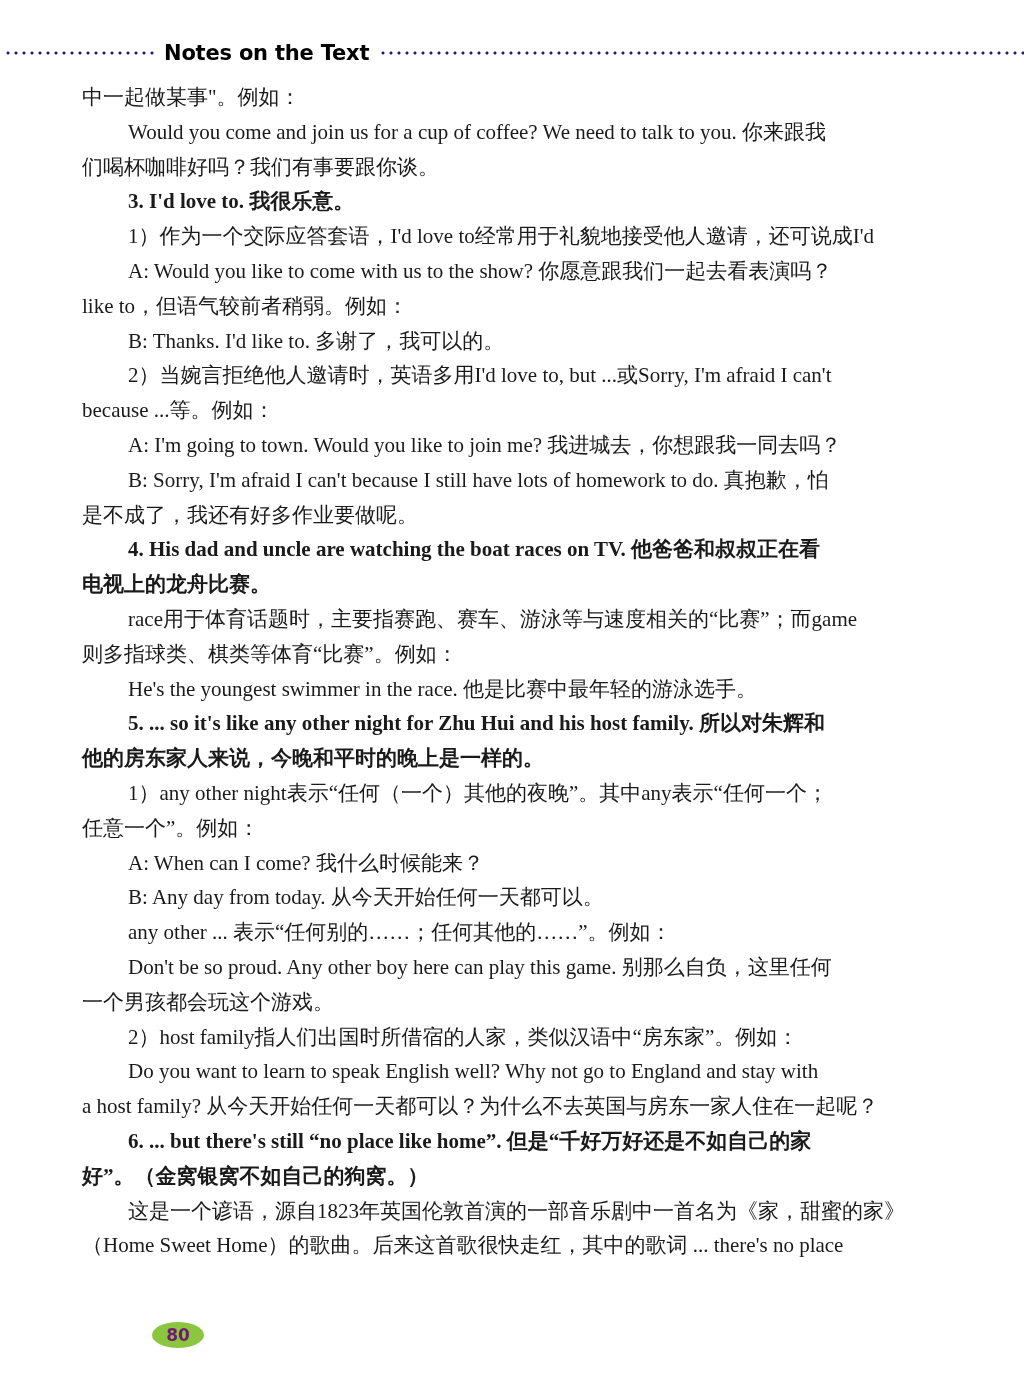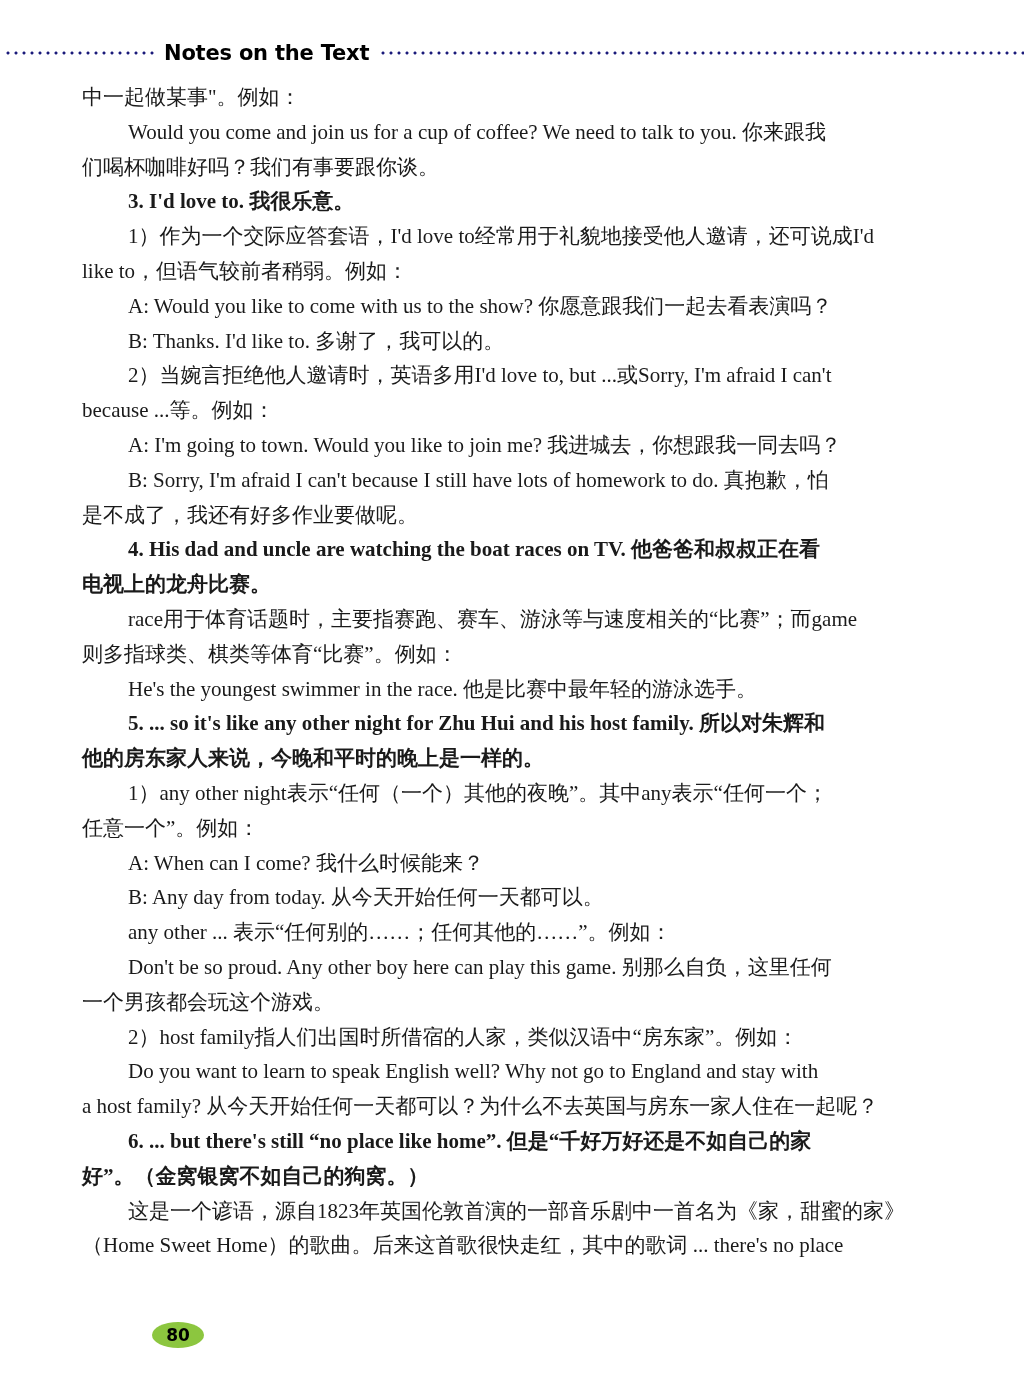--- a/index.html
+++ b/index.html
@@ -31,41 +31,41 @@
       font-size: 21px; line-height: 34.8px; height: 34.8px;
       white-space: nowrap; overflow: visible;
       text-align: justify;
     }
     .indent { padding-left: 46px; }
     .bold { font-weight: bold; }
     .page-badge {
       position: absolute; left: 152px; top: 1322px;
       width: 52px; height: 26px; border-radius: 50%;
       background: #8cc63f;
-      color: #000000; font-family: "DejaVu Sans", sans-serif; font-weight: bold;
+      color: #701a75; font-family: "DejaVu Sans", sans-serif; font-weight: bold;
       font-size: 17px; display: flex; align-items: center; justify-content: center;
     }
   </style>
 </head>
 <body>
 
 <div class="header">
   <div class="dots left"></div>
   <span class="header-title">Notes on the Text</span>
   <div class="dots right"></div>
 </div>
 
 <div class="content" id="content">
     <div class="line">中一起做某事"。例如：</div>
     <div class="line indent">Would you come and join us for a cup of coffee? We need to talk to you. 你来跟我</div>
     <div class="line">们喝杯咖啡好吗？我们有事要跟你谈。</div>
     <div class="line indent bold">3.  I'd love to. 我很乐意。</div>
     <div class="line indent">1）作为一个交际应答套语，I'd love to经常用于礼貌地接受他人邀请，还可说成I'd</div>
+    <div class="line indent">A: Would you like to come with us to the show? 你愿意跟我们一起去看表演吗？</div>
     <div class="line">like to，但语气较前者稍弱。例如：</div>
-    <div class="line indent">A: Would you like to come with us to the show? 你愿意跟我们一起去看表演吗？</div>
     <div class="line indent">B: Thanks. I'd like to. 多谢了，我可以的。</div>
     <div class="line indent">2）当婉言拒绝他人邀请时，英语多用I'd love to, but ...或Sorry, I'm afraid I can't</div>
     <div class="line">because ...等。例如：</div>
     <div class="line indent">A: I'm going to town. Would you like to join me? 我进城去，你想跟我一同去吗？</div>
     <div class="line indent">B: Sorry, I'm afraid I can't because I still have lots of homework to do. 真抱歉，怕</div>
     <div class="line">是不成了，我还有好多作业要做呢。</div>
     <div class="line indent bold">4.   His dad and uncle are watching the boat races on TV. 他爸爸和叔叔正在看</div>
     <div class="line bold">电视上的龙舟比赛。</div>
     <div class="line indent">race用于体育话题时，主要指赛跑、赛车、游泳等与速度相关的“比赛”；而game</div>
     <div class="line">则多指球类、棋类等体育“比赛”。例如：</div>

